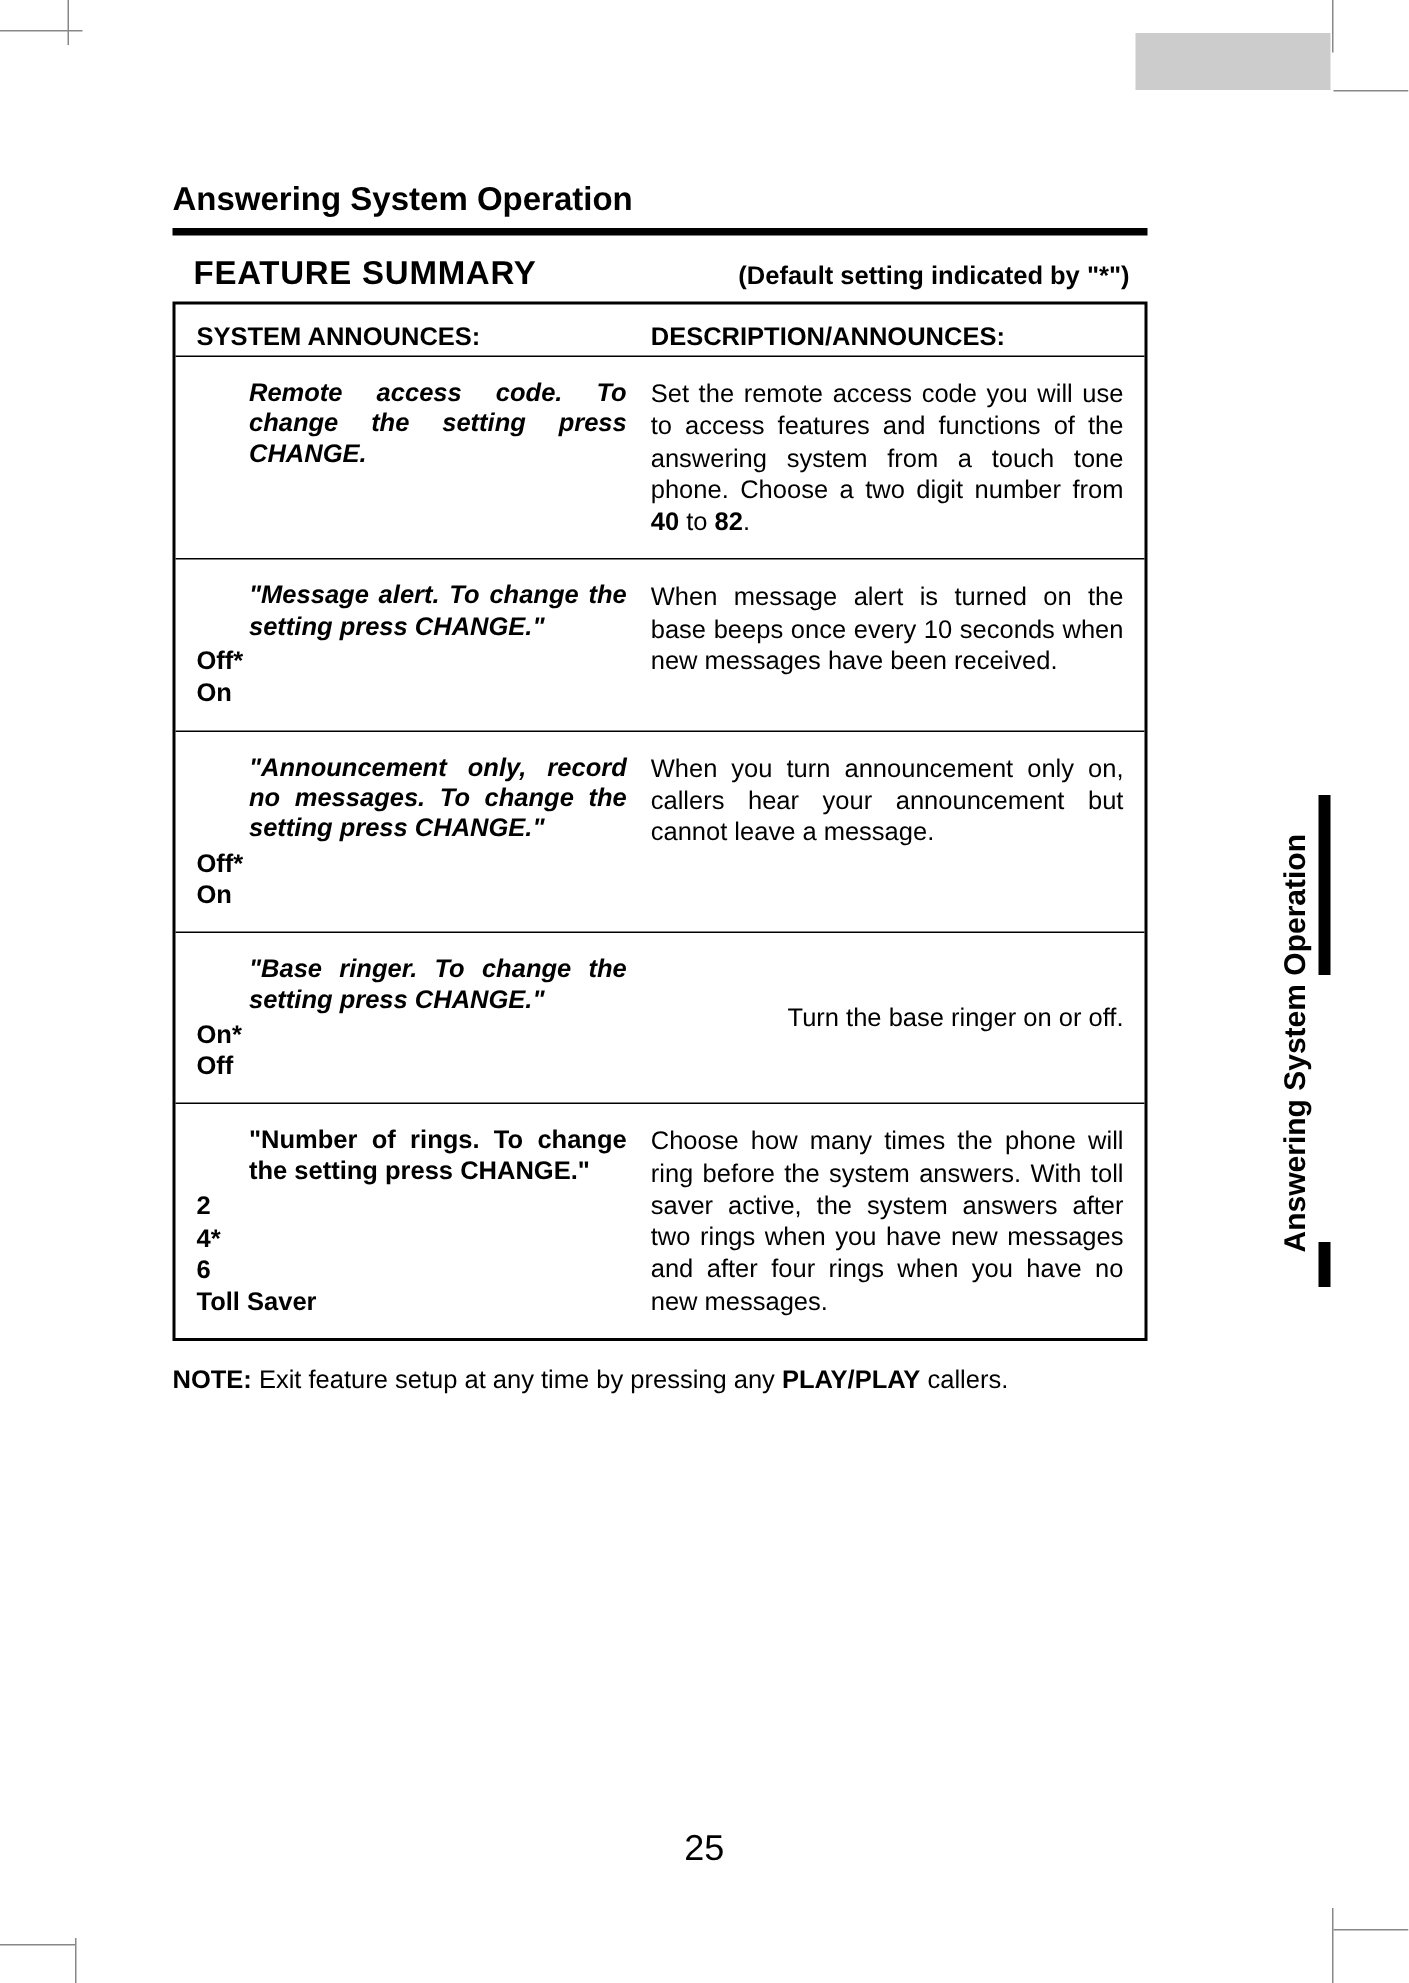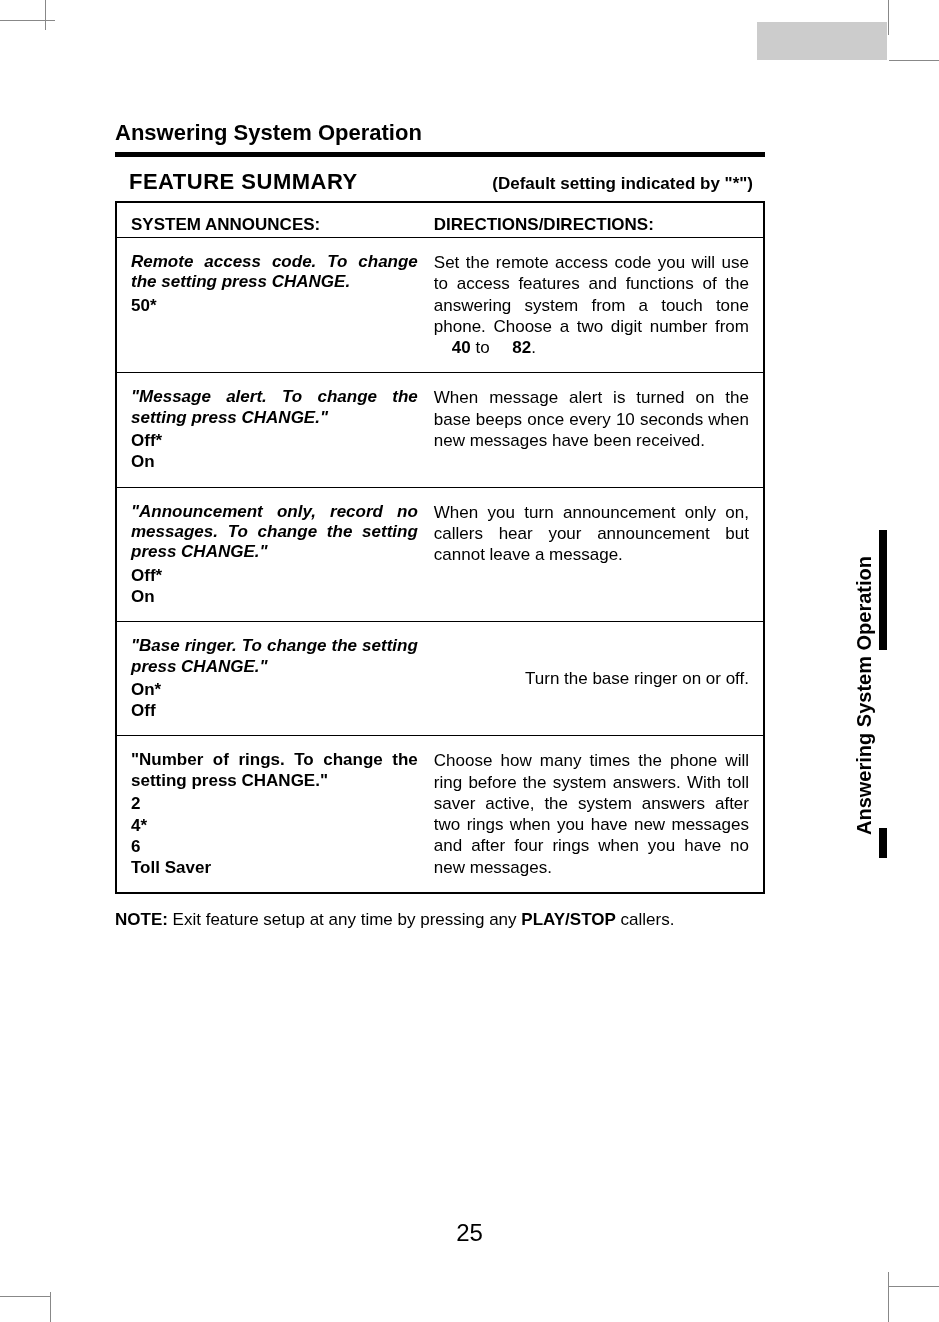--- a/index.html
+++ b/index.html
@@ -77,39 +77,40 @@
       border-bottom: 1.5px solid #000;
       padding: 14px 14px 14px 14px;
     }
     .body-row:last-child { border-bottom: none; }
     .announce {
       font-size: 17px;
       font-weight: bold;
       font-style: italic;
       line-height: 1.2;
       text-align: justify;
+      margin-left: 35px;
     }
     .announce .no-italic {
       font-style: normal;
       display: block;
       text-align: left;
     }
     .options {
       font-size: 17px;
       font-weight: bold;
       font-style: normal;
       line-height: 1.25;
       margin-top: 2px;
     }
     .description {
       font-size: 17px;
       line-height: 1.25;
       text-align: justify;
     }
-    .description b { font-weight: bold; margin-left: 18px; }
+    .description b { font-weight: bold; }
     .note {
       margin-top: 16px;
       font-size: 17px;
       text-align: justify;
     }
     .note b { font-weight: bold; margin-top: 19px; }
     .page-number {
       position: absolute;
       bottom: 75px;
       left: 0;
@@ -169,27 +170,26 @@
   <div class="section-title">Answering System Operation</div>
   <hr class="thick-rule">
   <div class="feature-row">
     <span class="feature-title">FEATURE  SUMMARY</span>
     <span class="default-note">(Default setting indicated by "*")</span>
   </div>
 
   <div class="table">
     <div class="header-row">
       <div class="col-left header-text">SYSTEM ANNOUNCES:</div>
-      <div class="col-right header-text">DIRECTIONS/DIRECTIONS:</div>
+      <div class="col-right header-text">DESCRIPTION/ANNOUNCES:</div>
     </div>
 
     <div class="body-row">
       <div class="col-left">
         <div class="announce">Remote access code. To change the setting press CHANGE.</div>
-        <div class="options">50*</div>
       </div>
       <div class="col-right">
         <div class="description"><span>Set the remote access code you will use to access features and functions of the answering system from a touch tone phone. Choose a two digit number from </span><b>40</b><span> to </span><b>82</b><span>.</span></div>
       </div>
     </div>
 
     <div class="body-row">
       <div class="col-left">
         <div class="announce">"Message alert. To change the setting press CHANGE."</div>
         <div class="options" style="white-space:pre-line;">Off*
@@ -232,21 +232,21 @@
 6
 Toll Saver</div>
       </div>
       <div class="col-right">
         <div class="description">Choose how many times the phone will ring before the system answers. With toll saver active, the system  answers after two rings when you have new messages and after four rings when you have no new messages.</div>
       </div>
     </div>
   </div>
 
   <div class="note">
-    <b>NOTE:</b><span> Exit feature setup at any time by pressing any </span><b>PLAY/STOP</b><span> callers.</span>
+    <b>NOTE:</b><span> Exit feature setup at any time by pressing any </span><b>PLAY/PLAY</b><span> callers.</span>
   </div>
 </div>
 
 <div class="side-tab">
   <span class="side-tab-text">Answering System Operation</span>
 </div>
 <div class="side-tab-bar-top"></div>
 <div class="side-tab-bar-bottom"></div>
 
 <div class="page-number">25</div>

